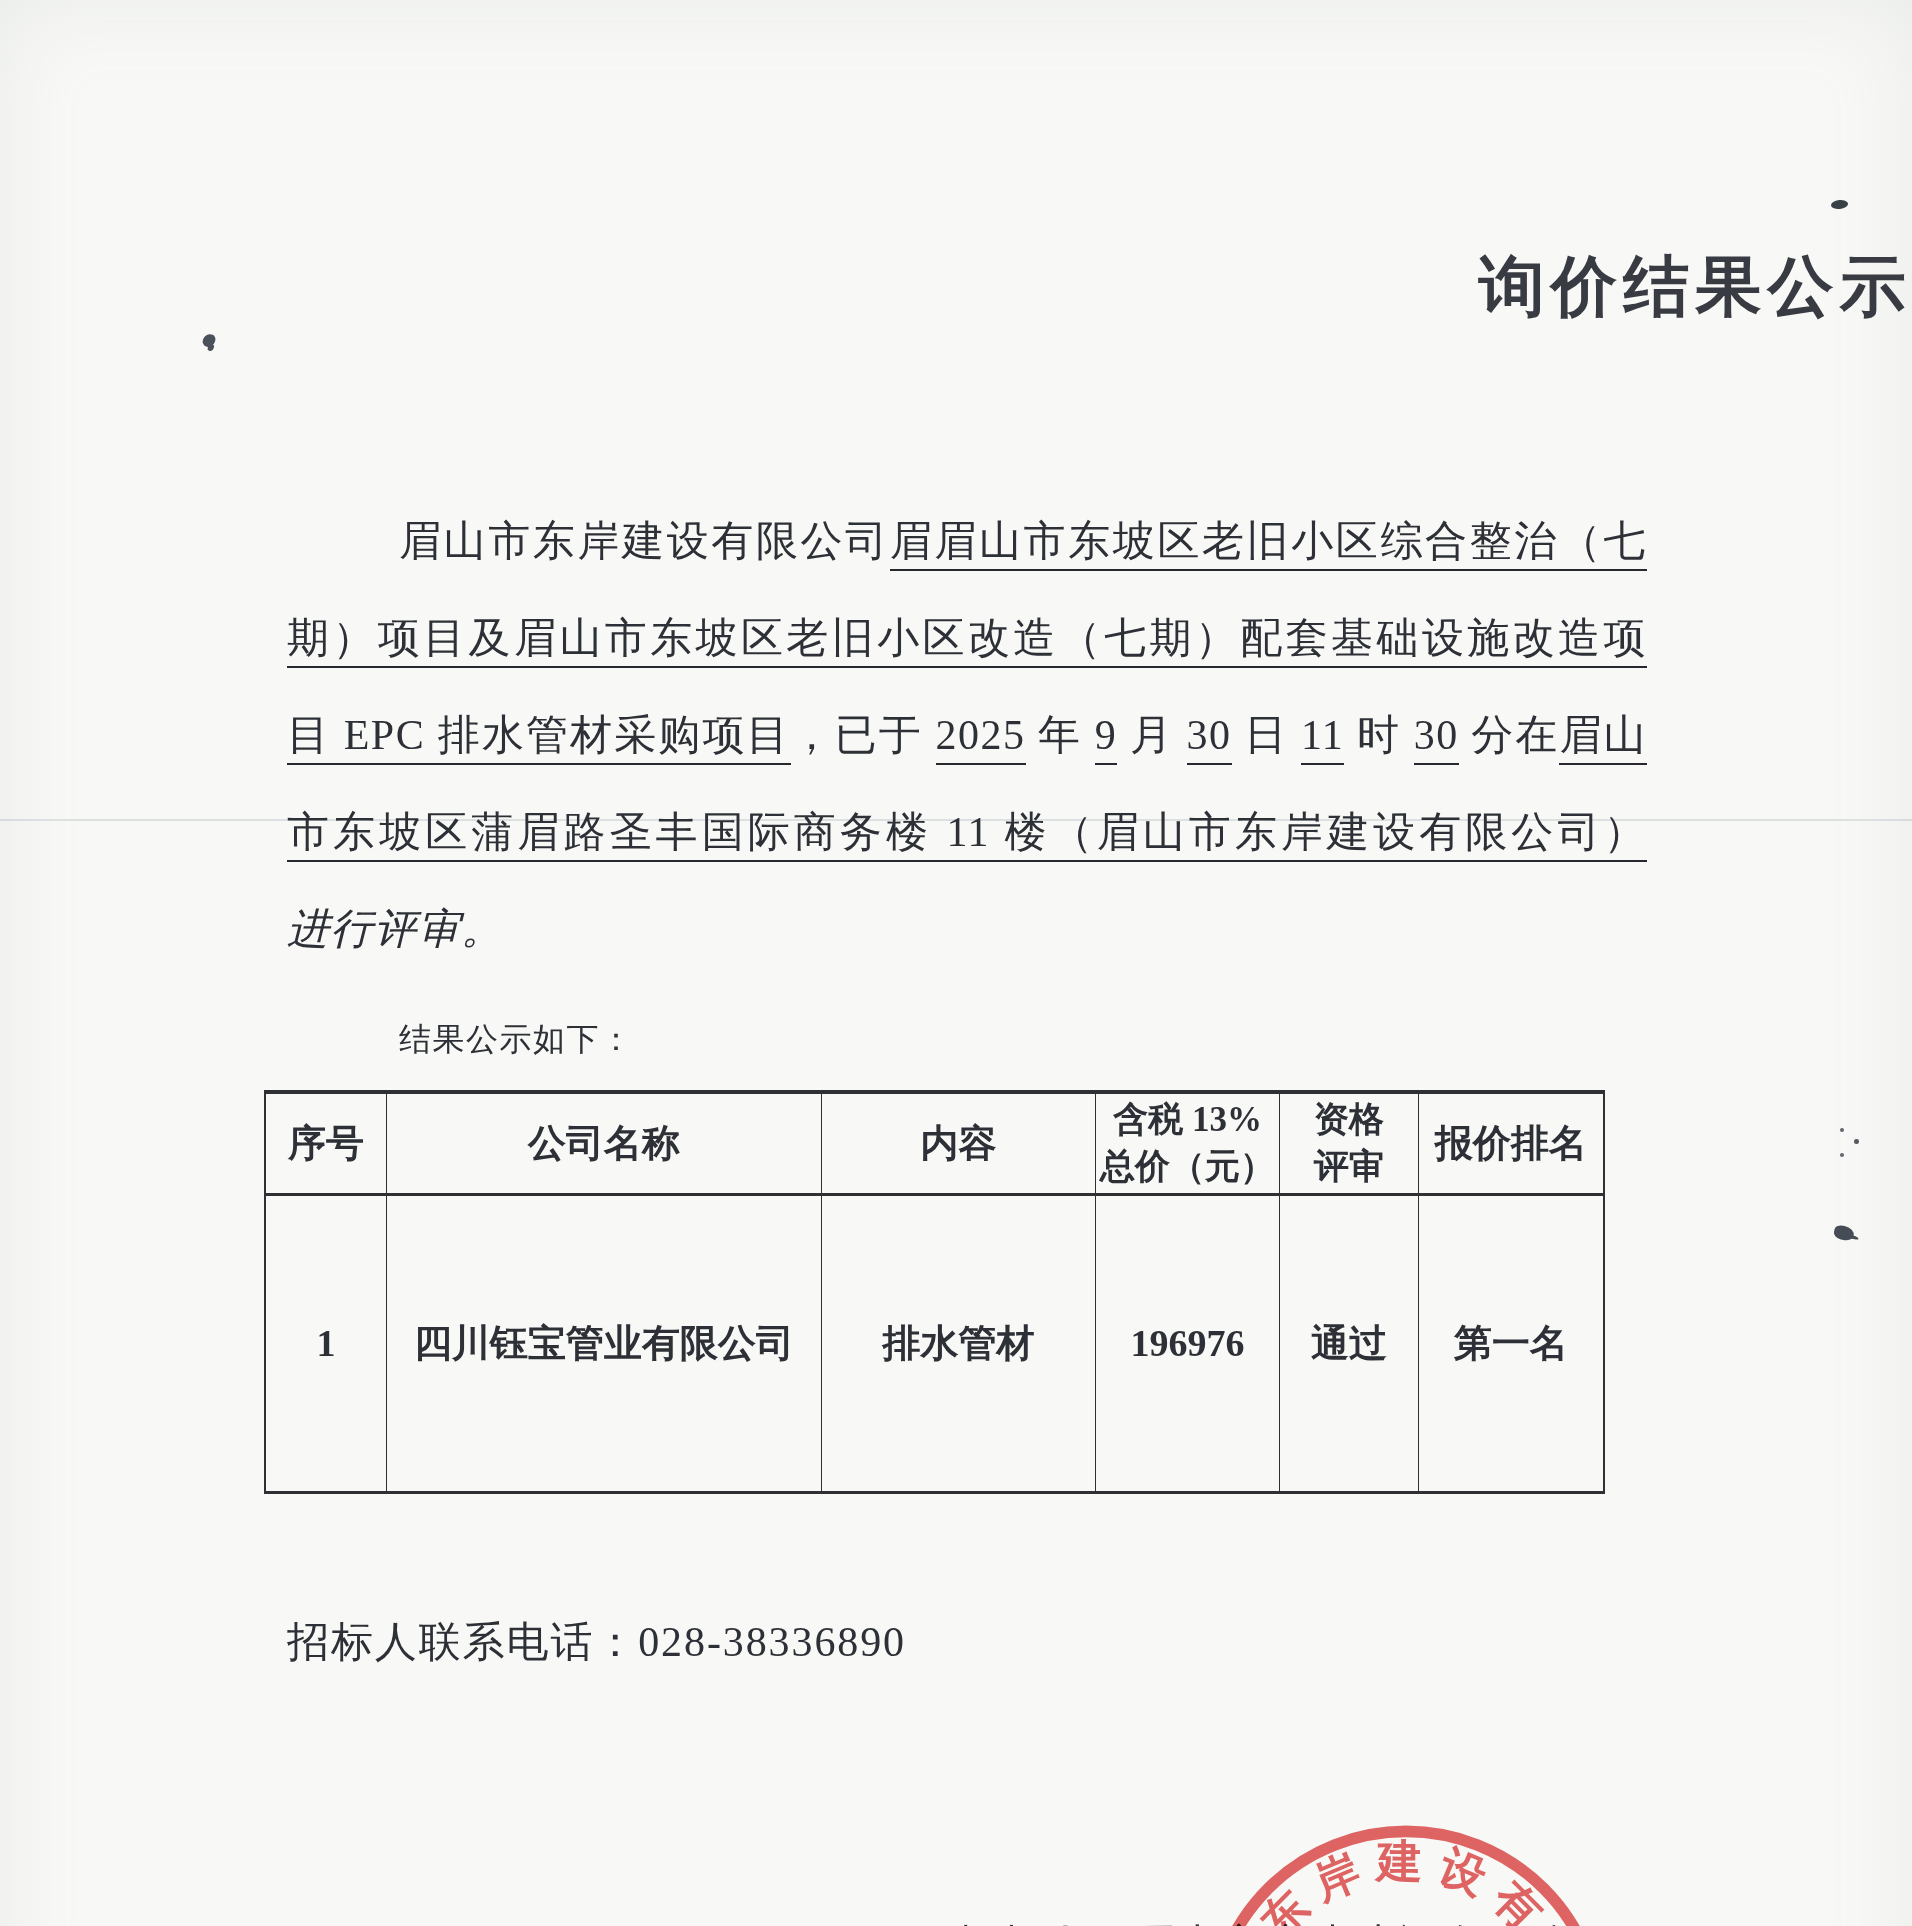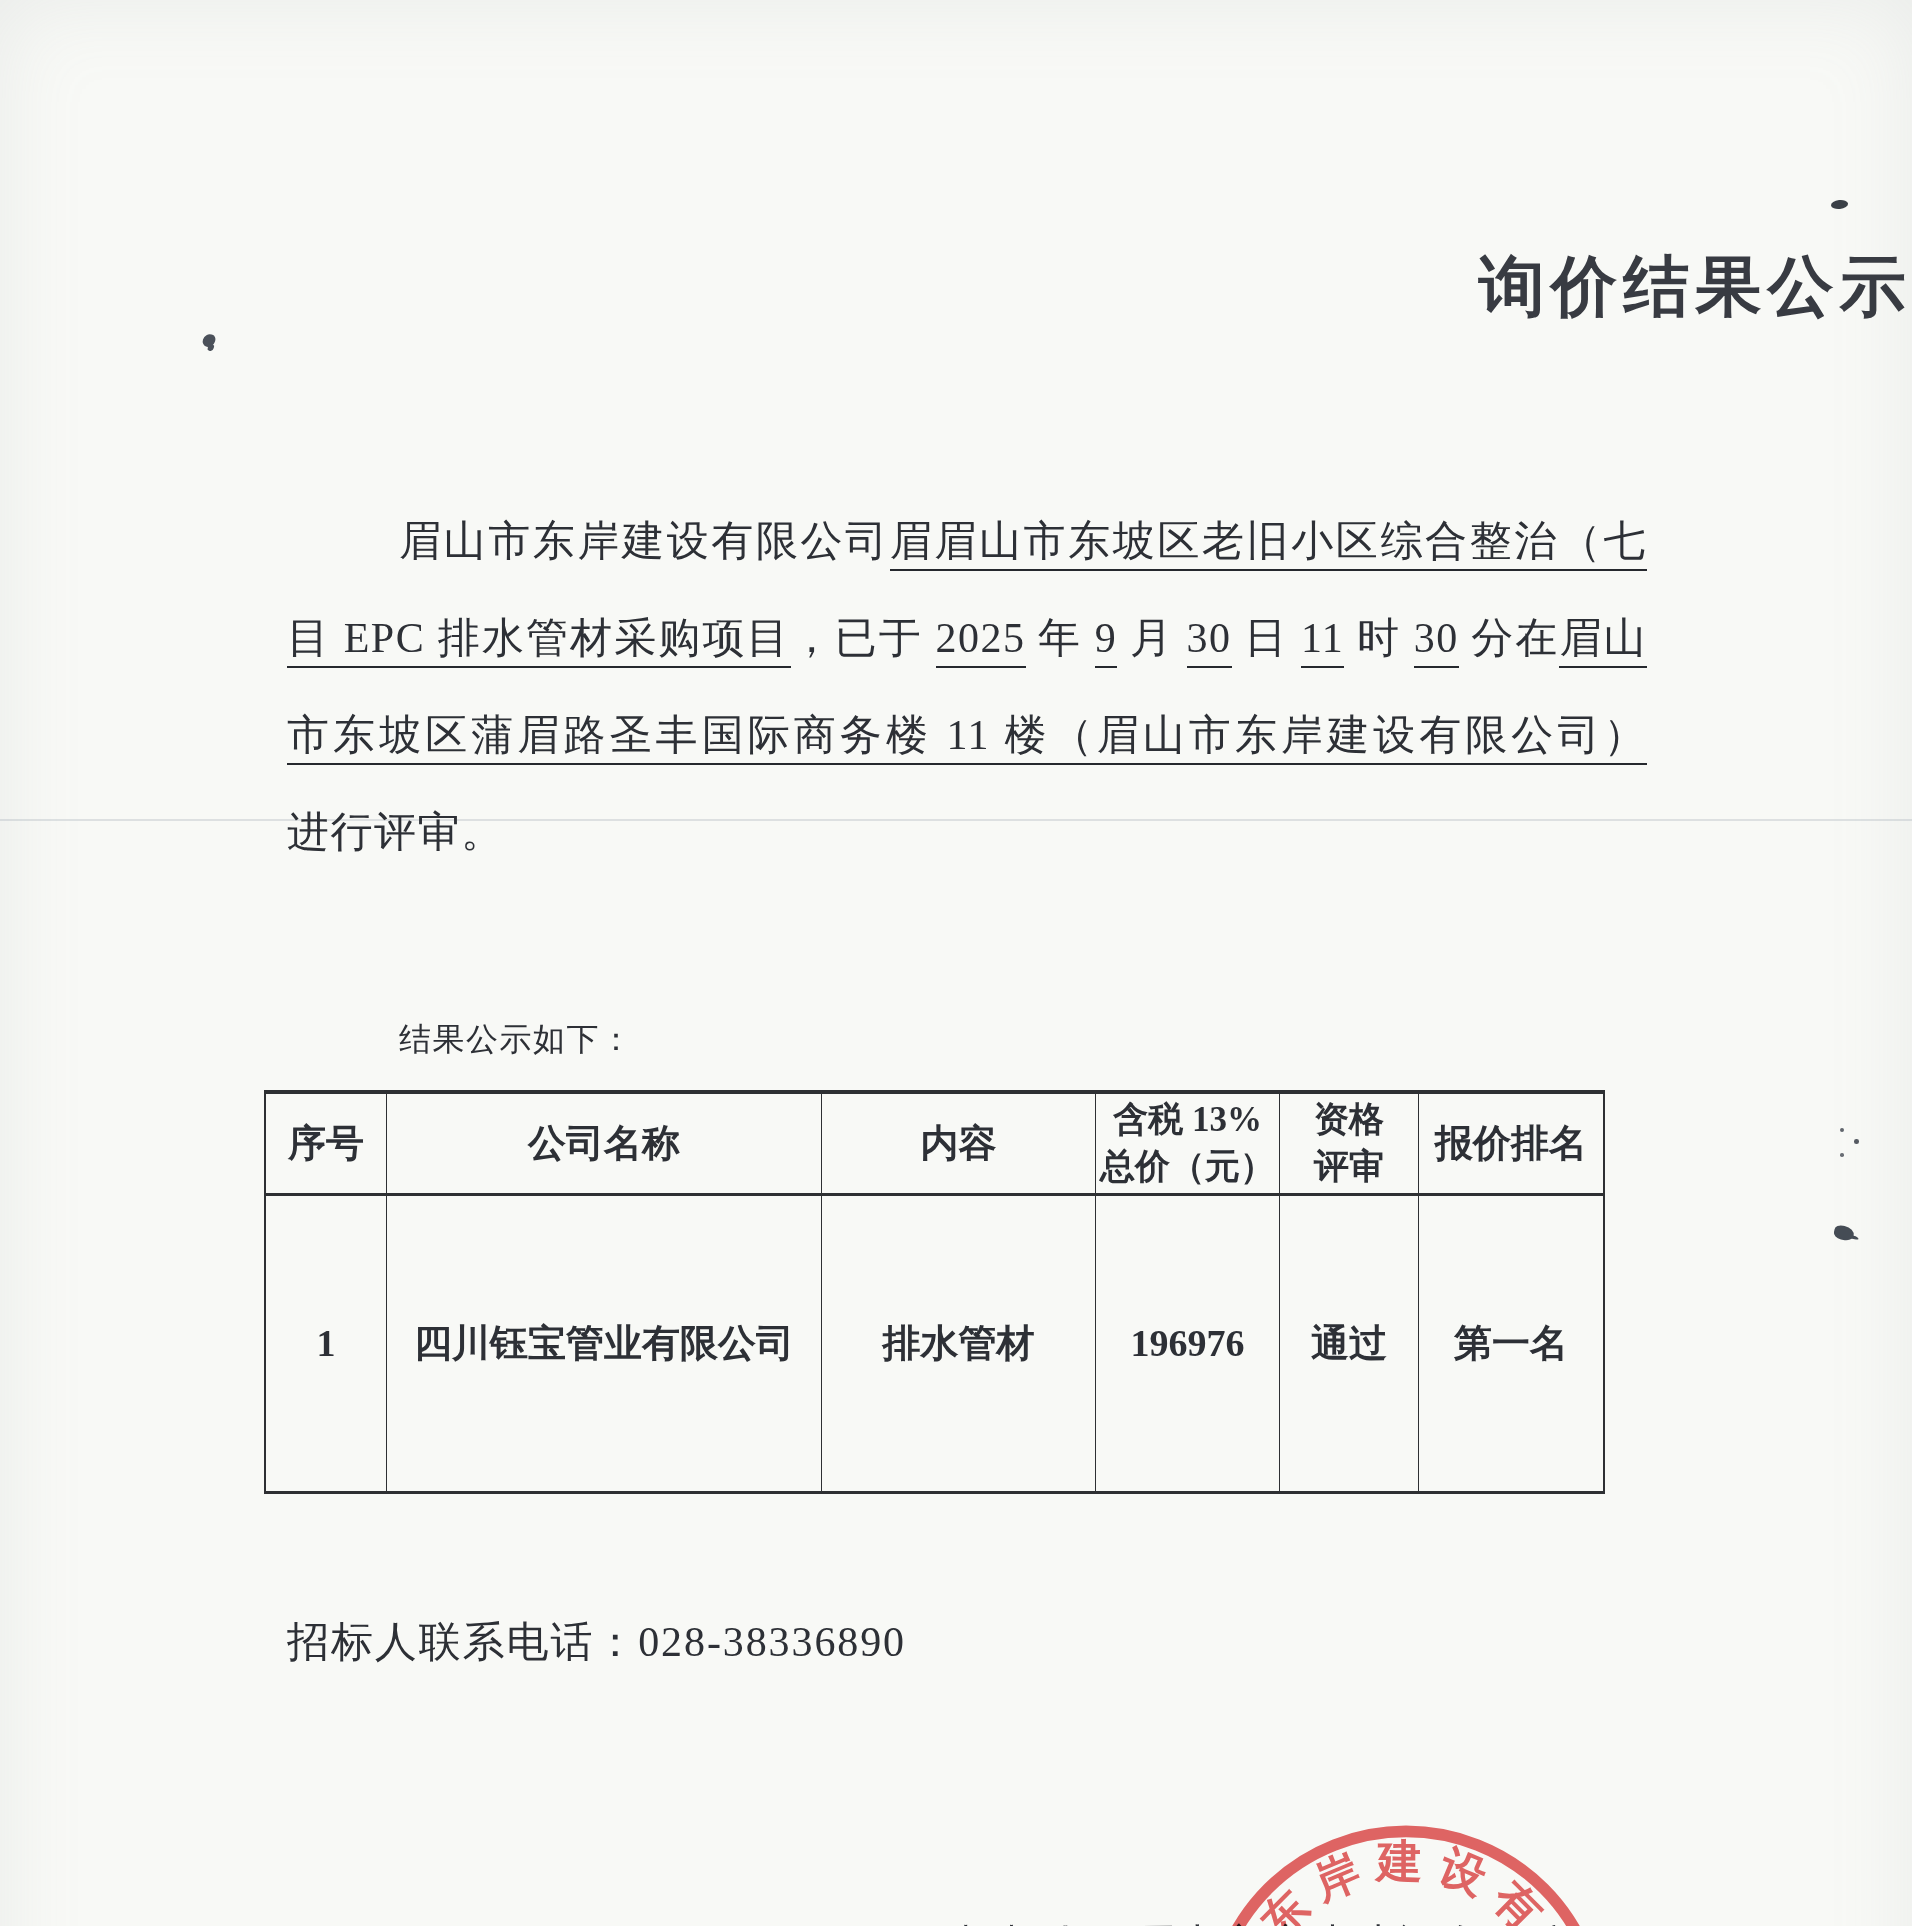--- a/index.html
+++ b/index.html
@@ -20,21 +20,21 @@
   }
   .para{
     position:absolute;left:287px;top:493px;width:1360px;
     font-size:42px;line-height:97px;letter-spacing:1.5px;
   }
   .pline{
     height:97px;white-space:nowrap;
     text-align:justify;text-align-last:justify;
   }
   .pline.indent{text-indent:112px;}
-  .pline.no-just{text-align:right;text-align-last:left;}
+  .pline.no-just{text-align:right;text-align-last:left;font-style:italic;}
   .u{border-bottom:2.3px solid #26292e;padding-bottom:5.4px;}
   .intro{
     position:absolute;left:287px;top:991px;width:1360px;
     font-size:32px;line-height:97px;letter-spacing:1.5px;
     text-indent:112px;
   }
   .doc-table{
     position:absolute;left:264px;top:1090px;
     display:grid;
     grid-template-columns:121px 435px 274px 184px 139px 184px;
@@ -96,20 +96,21 @@
 <div class="page">
 
   <div class="title">询价结果公示</div>
 
   <div class="pen-mark"></div>
   <div class="ink-a"></div>
   <div class="fold-line"></div>
 
   <div class="para">
     <div class="pline indent"><span>眉山市东岸建设有限公司</span><span class="u">眉眉山市东坡区老旧小区综合整治（七</span></div>
+    <div class="pline"><span class="u">期）项目及眉山市东坡区老旧小区改造（七期）配套基础设施改造项</span></div>
     <div class="pline"><span class="u">目 EPC 排水管材采购项目</span><span>，已于 </span><span class="u">2025</span><span> 年 </span><span class="u">9</span><span> 月 </span><span class="u">30</span><span> 日 </span><span class="u">11</span><span> 时 </span><span class="u">30</span><span> 分在</span><span class="u">眉山</span></div>
     <div class="pline"><span class="u">市东坡区蒲眉路圣丰国际商务楼 11 楼（眉山市东岸建设有限公司）</span></div>
     <div class="pline no-just"><span>进行评审。</span></div>
   </div>
 
   <div class="intro">结果公示如下：</div>
 
   <div class="doc-table">
     <div class="cell head">序号</div>
     <div class="cell head">公司名称</div>

